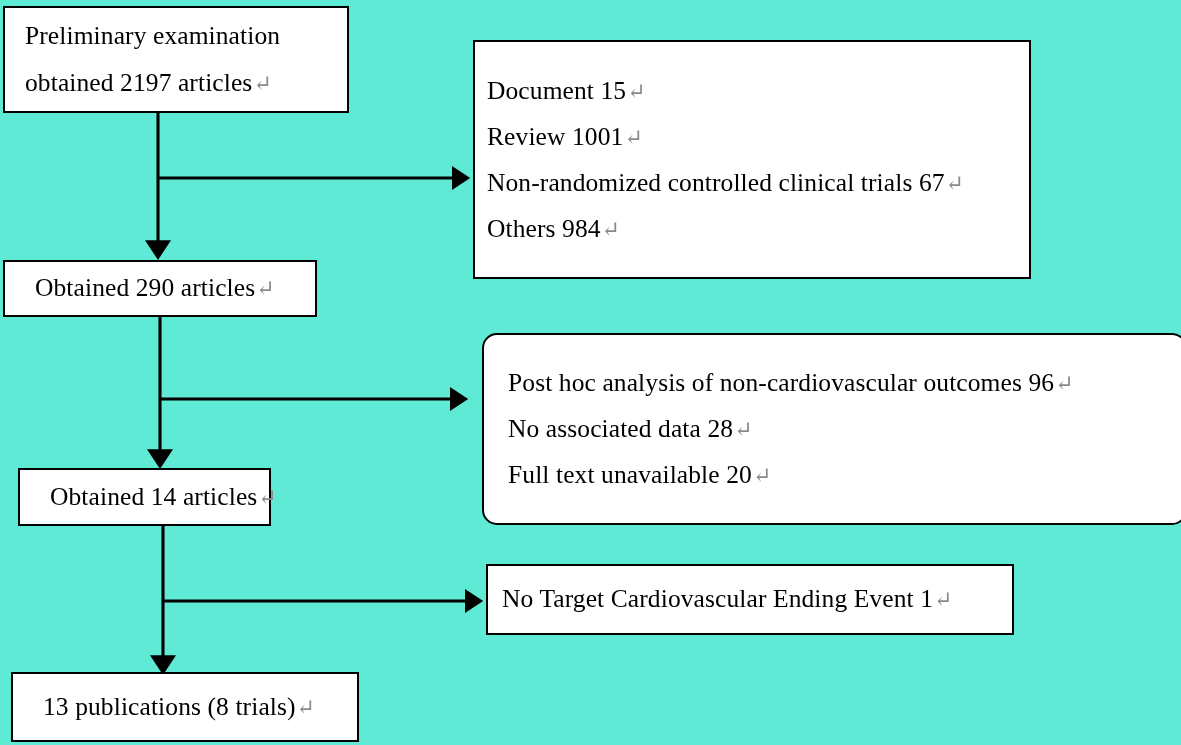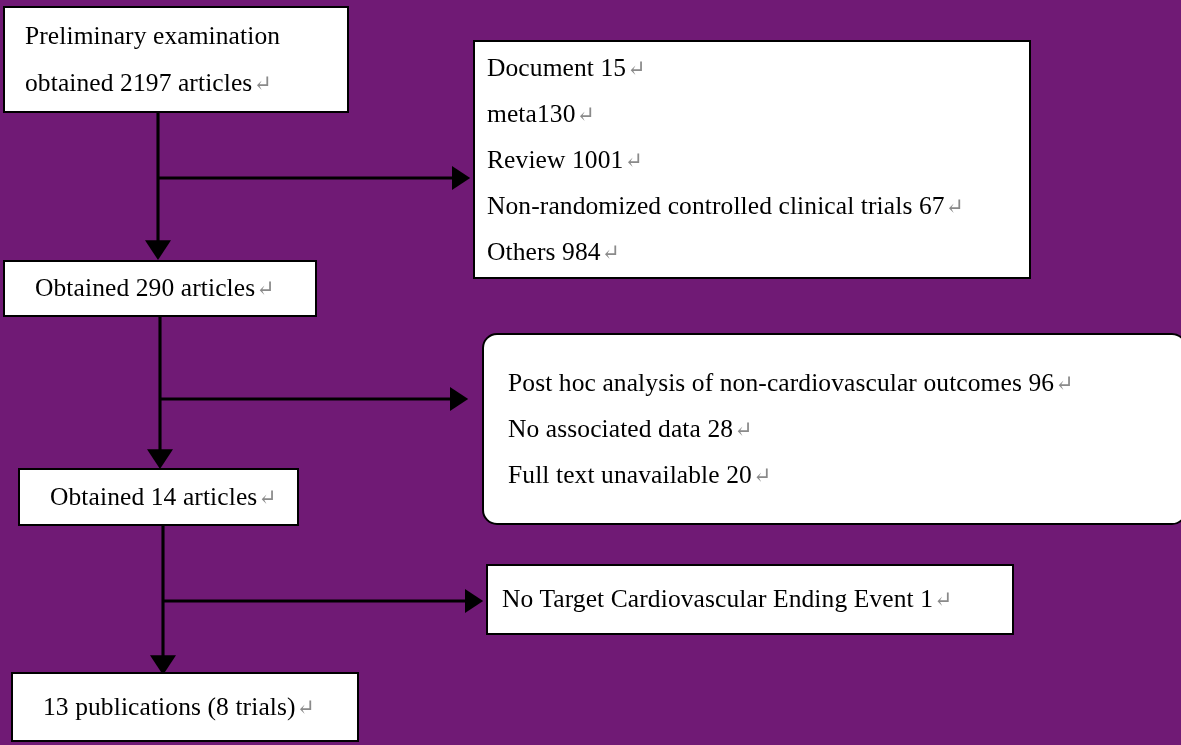--- a/index.html
+++ b/index.html
@@ -9,21 +9,21 @@
     background: #ffffff;
   }
   body {
     font-family: "Liberation Serif", "DejaVu Serif", serif;
     color: #000000;
   }
   #flowchart-root {
     position: relative;
     width: 1181px;
     height: 745px;
-    background: #701a75;
+    background: #5eead4;
     overflow: hidden;
   }
   svg.connector-layer {
     position: absolute;
     left: 0;
     top: 0;
     width: 1181px;
     height: 745px;
     pointer-events: none;
     z-index: 1;
@@ -59,21 +59,21 @@
   #node-identification { left: 3px;   top: 6px;   width: 346px; height: 107px; }
   #node-identification .node-lines { padding: 0 20px; }
   #node-identification .node-line { line-height: 47px; }
   #node-exclusion-1   { left: 473px; top: 40px;  width: 558px; height: 239px; }
   #node-exclusion-1 .node-lines { padding: 0 12px; }
   #node-exclusion-1 .node-line  { line-height: 45px; }
   #node-screened      { left: 3px;   top: 260px; width: 314px; height: 57px; }
   #node-exclusion-2   { left: 482px; top: 333px; width: 705px; height: 192px; border-radius: 15px; }
   #node-exclusion-2 .node-lines { padding: 0 24px; }
   #node-exclusion-2 .node-line  { line-height: 45px; }
-  #node-eligible      { left: 18px;  top: 468px; width: 281px; height: 58px; }
+  #node-eligible      { left: 18px;  top: 468px; width: 253px; height: 58px; }
   #node-exclusion-3   { left: 486px; top: 564px; width: 528px; height: 71px; }
   #node-exclusion-3 .node-lines { padding: 0 14px; }
   #node-included      { left: 11px;  top: 672px; width: 348px; height: 70px; }
 </style>
 </head>
 <body>
 
 <div id="flowchart-root">
 
   <svg class="connector-layer" viewBox="0 0 1181 745" xmlns="http://www.w3.org/2000/svg">
@@ -111,21 +111,20 @@
   <div class="node-box" id="node-identification">
     <div class="node-lines">
       <div class="node-line"><span>Preliminary   examination</span></div>
       <div class="node-line"><span>obtained 2197 articles</span><span class="pilcrow">↵</span></div>
     </div>
   </div>
 
   <div class="node-box" id="node-exclusion-1">
     <div class="node-lines">
       <div class="node-line"><span>Document 15</span><span class="pilcrow">↵</span></div>
-      <div class="node-line"><span>meta130</span><span class="pilcrow">↵</span></div>
       <div class="node-line"><span>Review 1001</span><span class="pilcrow">↵</span></div>
       <div class="node-line"><span>Non-randomized controlled clinical trials 67</span><span class="pilcrow">↵</span></div>
       <div class="node-line"><span>Others 984</span><span class="pilcrow">↵</span></div>
     </div>
   </div>
 
   <div class="node-box" id="node-screened">
     <div class="node-lines">
       <div class="node-line centered-pad"><span>Obtained 290 articles</span><span class="pilcrow">↵</span></div>
     </div>

